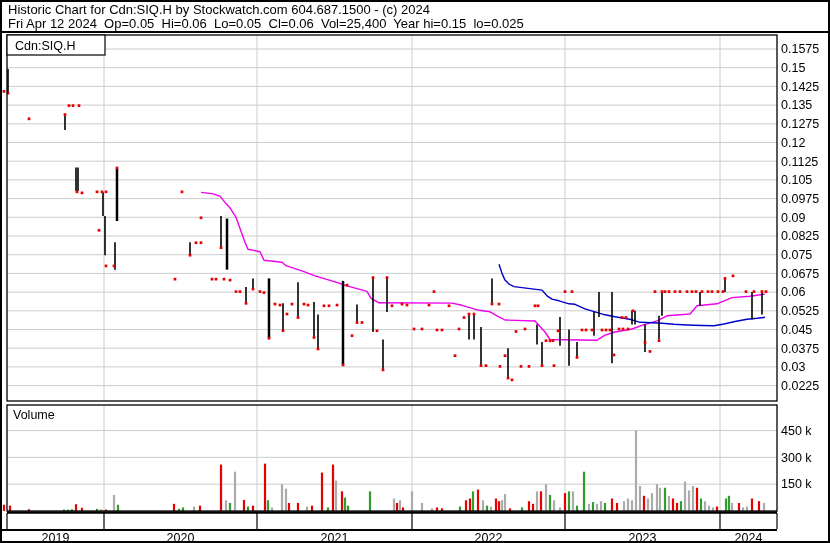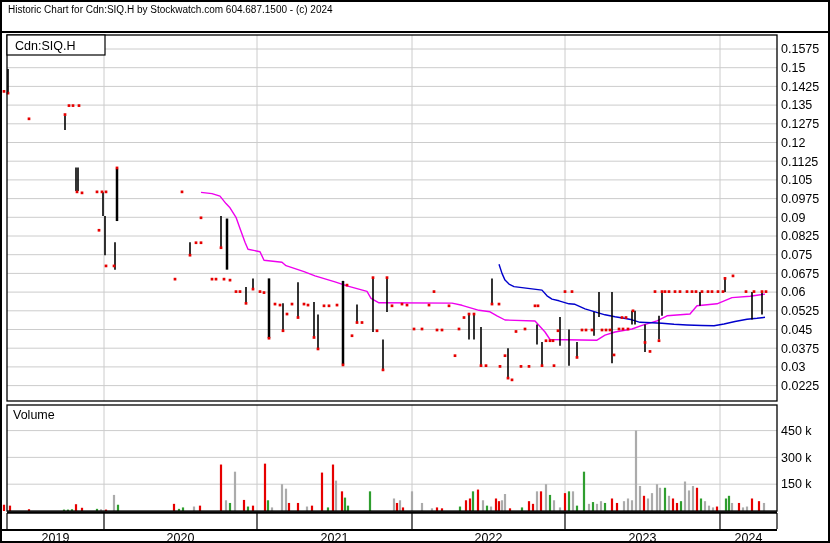--- a/index.html
+++ b/index.html
@@ -2,30 +2,30 @@
 <html><head>
 <meta charset="utf-8">
 <style>
   html,body{margin:0;padding:0;background:#888;}
   .screen{
     position:relative;width:830px;height:543px;background:#fff;
     box-sizing:border-box;border:2px solid #000;overflow:hidden;
     font-family:"Liberation Sans","DejaVu Sans",sans-serif;color:#000;
   }
   .hdr{position:absolute;top:1px;left:6px;right:2px;height:27px;
-    font-size:10px;line-height:14px;white-space:pre;}
+    font-size:13px;line-height:14px;white-space:pre;}
   .hdr-rule{position:absolute;top:29px;left:0;width:100%;border-top:2px solid #000;}
   svg.chart{position:absolute;top:31px;left:0;}
   svg text{font-family:"Liberation Sans","DejaVu Sans",sans-serif;font-size:12.5px;fill:#000;}
 </style>
 </head>
 <body>
 
 <div class="screen">
-  <div class="hdr"><div>Historic Chart for Cdn:SIQ.H by Stockwatch.com 604.687.1500 - (c) 2024</div></div>
+  <div class="hdr"><div>Historic Chart for Cdn:SIQ.H by Stockwatch.com 604.687.1500 - (c) 2024</div><div>Fri Apr 12 2024  Op=0.05  Hi=0.06  Lo=0.05  Cl=0.06  Vol=25,400  Year hi=0.15  lo=0.025</div></div>
   <div class="hdr-rule"></div>
 
   <svg class="chart" width="830" height="512" viewBox="0 0 830 512">
     <g id="g-grid">
         <line x1="5" y1="16" x2="775" y2="16" stroke="#cccccc" stroke-width="1"></line>
         <line x1="5" y1="34.70000000000002" x2="775" y2="34.70000000000002" stroke="#cccccc" stroke-width="1"></line>
         <line x1="5" y1="53.400000000000034" x2="775" y2="53.400000000000034" stroke="#cccccc" stroke-width="1"></line>
         <line x1="5" y1="72.1" x2="775" y2="72.1" stroke="#cccccc" stroke-width="1"></line>
         <line x1="5" y1="90.8" x2="775" y2="90.8" stroke="#cccccc" stroke-width="1"></line>
         <line x1="5" y1="109.50000000000001" x2="775" y2="109.50000000000001" stroke="#cccccc" stroke-width="1"></line>

